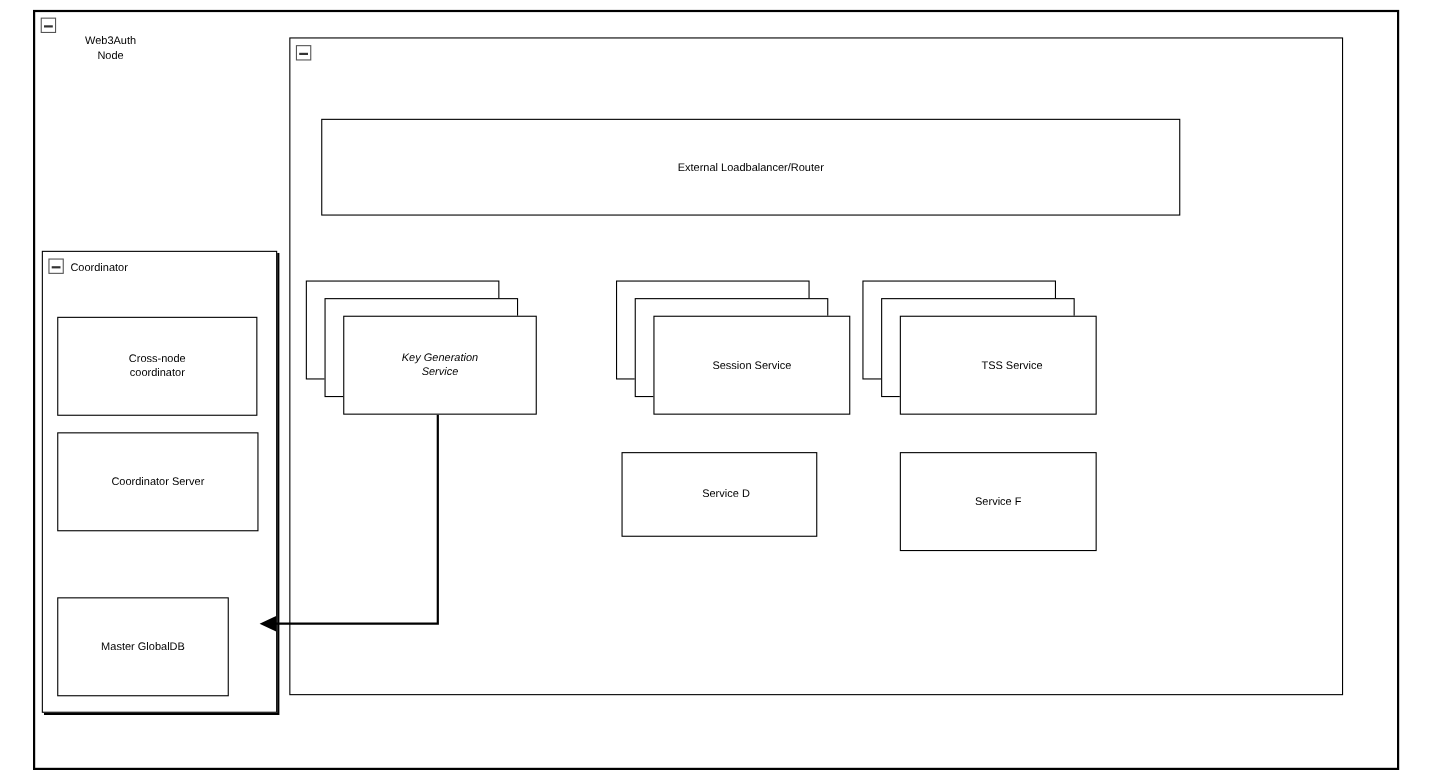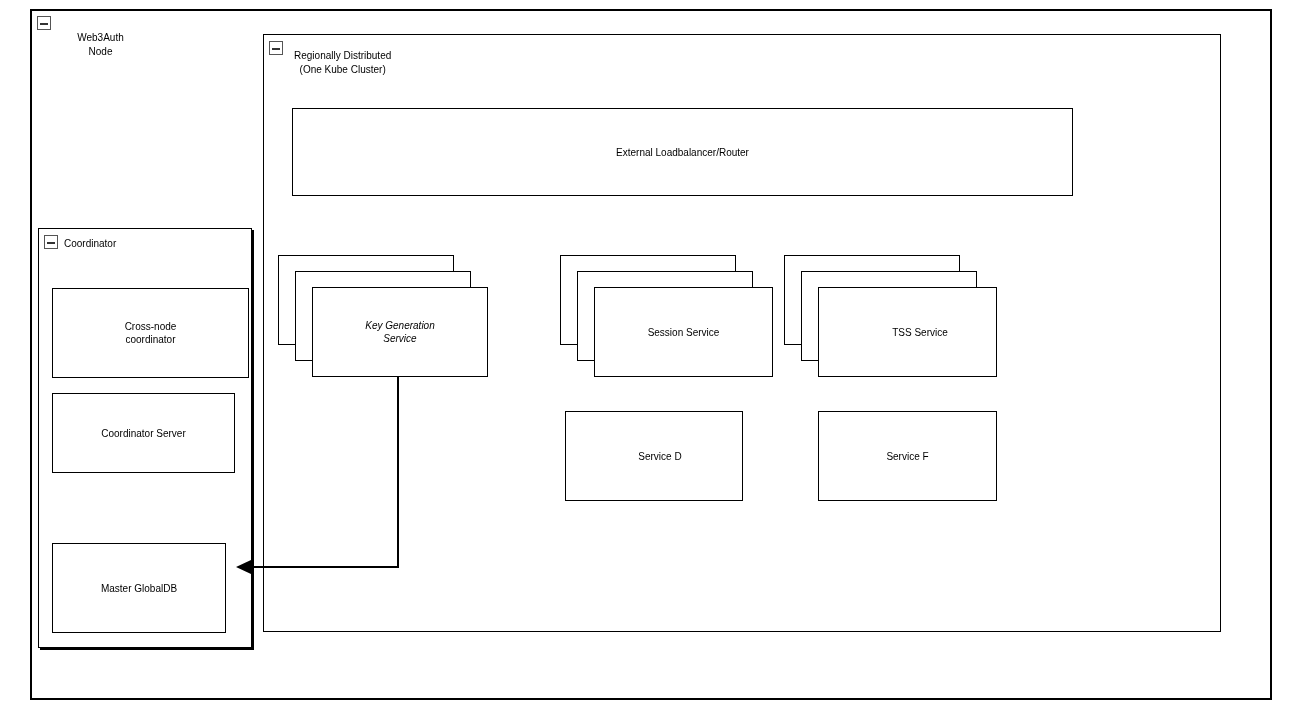--- a/index.html
+++ b/index.html
@@ -38,22 +38,20 @@
 
 <div class="canvas">
 
   <div class="frame" style="left:30px; top:9px; width:1242px; height:691px;"></div>
   <div class="collapse" style="left:37px; top:16px;"></div>
   <div class="lbl ml" style="left:48px; top:31px; width:105px; text-align:center;">Web3Auth
 Node</div>
 
   <div class="box" style="left:263px; top:34px; width:958px; height:598px;"></div>
   <div class="collapse" style="left:269px; top:41px;"></div>
-  <div class="lbl mlp" style="left:294px; top:49px;">Regionally Distributed
-  (One Kube Cluster)</div>
 
   <div class="node" style="left:292px; top:108px; width:781px; height:88px;">
     <span class="ml">External Loadbalancer/Router</span>
   </div>
 
   <div class="stack" style="left:278px; top:255px;font-style:italic;">
     <div class="card" style="left:0; top:0;"></div>
     <div class="card" style="left:17px; top:16px;"></div>
     <div class="card front ml" style="left:34px; top:32px;">
       <span class="ml">Key Generation
@@ -70,42 +68,42 @@
   </div>
 
   <div class="stack" style="left:784px; top:255px;">
     <div class="card" style="left:0; top:0;"></div>
     <div class="card" style="left:17px; top:16px;"></div>
     <div class="card front" style="left:34px; top:32px; width:179px;padding-left:25px;">
       <span class="ml">TSS Service</span>
     </div>
   </div>
 
-  <div class="node" style="left:565px; top:411px; width:178px; height:90px;padding-left:12px;">
+  <div class="node" style="left:565px; top:411px; width:178px; height:77px;padding-left:12px;">
     <span class="ml">Service D</span>
   </div>
 
   <div class="node" style="left:818px; top:411px; width:179px; height:90px;">
     <span class="ml">Service F</span>
   </div>
 
   <div class="box shadowed" style="left:38px; top:228px; width:214px; height:420px;"></div>
   <div class="collapse" style="left:44px; top:235px;"></div>
   <div class="lbl" style="left:64px; top:237px;">Coordinator</div>
 
-  <div class="node" style="left:52px; top:288px; width:197px; height:90px;">
+  <div class="node" style="left:52px; top:288px; width:182px; height:90px;">
     <span class="ml">Cross-node
 coordinator</span>
   </div>
 
-  <div class="node" style="left:52px; top:393px; width:183px; height:80px;">
+  <div class="node" style="left:52px; top:393px; width:183px; height:90px;">
     <span class="ml">Coordinator Server</span>
   </div>
 
-  <div class="node" style="left:52px; top:543px; width:174px; height:90px;">
+  <div class="node" style="left:52px; top:543px; width:156px; height:90px;">
     <span class="ml">Master GlobalDB</span>
   </div>
 
   <svg class="overlay" width="1302" height="708">
     <path d="M398,377 L398,567 L250,567" fill="none" stroke="#000" stroke-width="2"></path>
     <polygon points="236,567 251,560 251,574" fill="#000"></polygon>
   </svg>
 
 </div>
 

